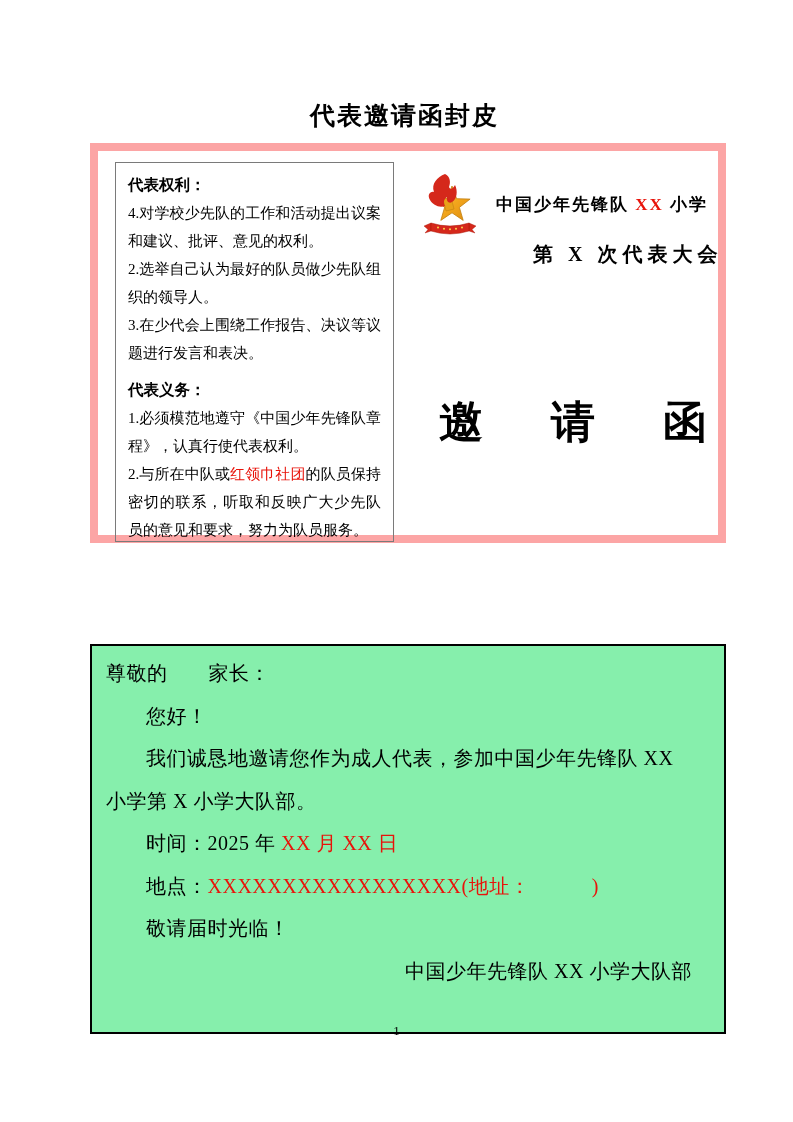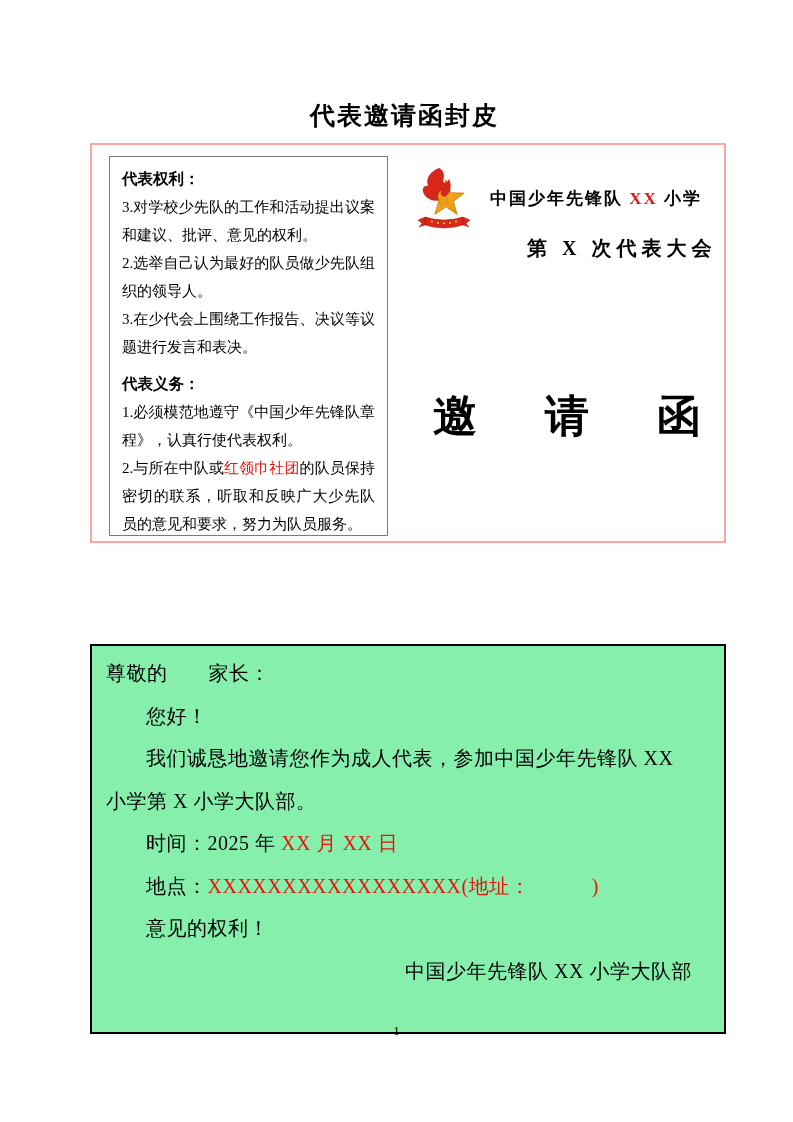--- a/index.html
+++ b/index.html
@@ -20,21 +20,21 @@
   }
   
   .doc-title{
     position:absolute;top:98px;left:8px;width:100%;
     text-align:center;font-size:25px;font-weight:bold;
     letter-spacing:2px;line-height:36px;
   }
   
   .cover-box{
     position:absolute;left:90px;top:143px;width:636px;height:400px;
-    border:2px solid #fca5a5;background:#fff;
+    border:8px solid #fca5a5;background:#fff;
   }
   .inner-box{
     position:absolute;left:17px;top:11px;width:279px;height:380px;
     border:1px solid var(--box_gray,#7a7a7a);
     padding:8px 12px 0 12px;
     font-size:15px;line-height:28px;
     text-align:justify;
   }
   .sec-heading{
     font-family:"Liberation Sans","DejaVu Sans",sans-serif;
@@ -80,21 +80,21 @@
 </style>
 </head>
 <body>
 
 <div class="doc-title">代表邀请函封皮</div>
 
 <div class="cover-box">
 
   <div class="inner-box">
     <p class="sec-heading">代表权利：</p>
-    <p class="sec-text">3.对学校少先队的工作和活动提出议案和建议、批评、意见的权利。</p>
+    <p class="sec-text">4.对学校少先队的工作和活动提出议案和建议、批评、意见的权利。</p>
     <p class="sec-text">2.选举自己认为最好的队员做少先队组织的领导人。</p>
     <p class="sec-text">3.在少代会上围绕工作报告、决议等议题进行发言和表决。</p>
 
     <p class="sec-heading duties-heading">代表义务：</p>
     <p class="sec-text">1.必须模范地遵守《中国少年先锋队章程》，认真行使代表权利。</p>
     <p class="sec-text"><span>2.与所在中队或</span><span class="red">红领巾社团</span><span>的队员保持密切的联系，听取和反映广大少先队员的意见和要求，努力为队员服务。</span></p>
   </div>
 
   <div class="emblem">
     <svg viewBox="0 0 54 68" width="54" height="68" aria-hidden="true">
@@ -136,18 +136,18 @@
   </div>
 </div>
 
 <div class="letter-box">
   <div class="letter-content">
     <p>尊敬的　　家长：</p>
     <p class="indent">您好！</p>
     <p class="indent">我们诚恳地邀请您作为成人代表，参加中国少年先锋队 XX 小学第 X 小学大队部。</p>
     <p class="indent"><span>时间：2025 年 </span><span class="red">XX 月 XX 日</span></p>
     <p class="indent"><span>地点：</span><span class="red">XXXXXXXXXXXXXXXXX(地址：　　　)</span></p>
-    <p class="indent">意见的权利！</p>
+    <p class="indent">敬请届时光临！</p>
     <p class="signature">中国少年先锋队 XX 小学大队部</p>
   </div>
 </div>
 
 <div class="page-number">1</div>
 
 </body></html>

